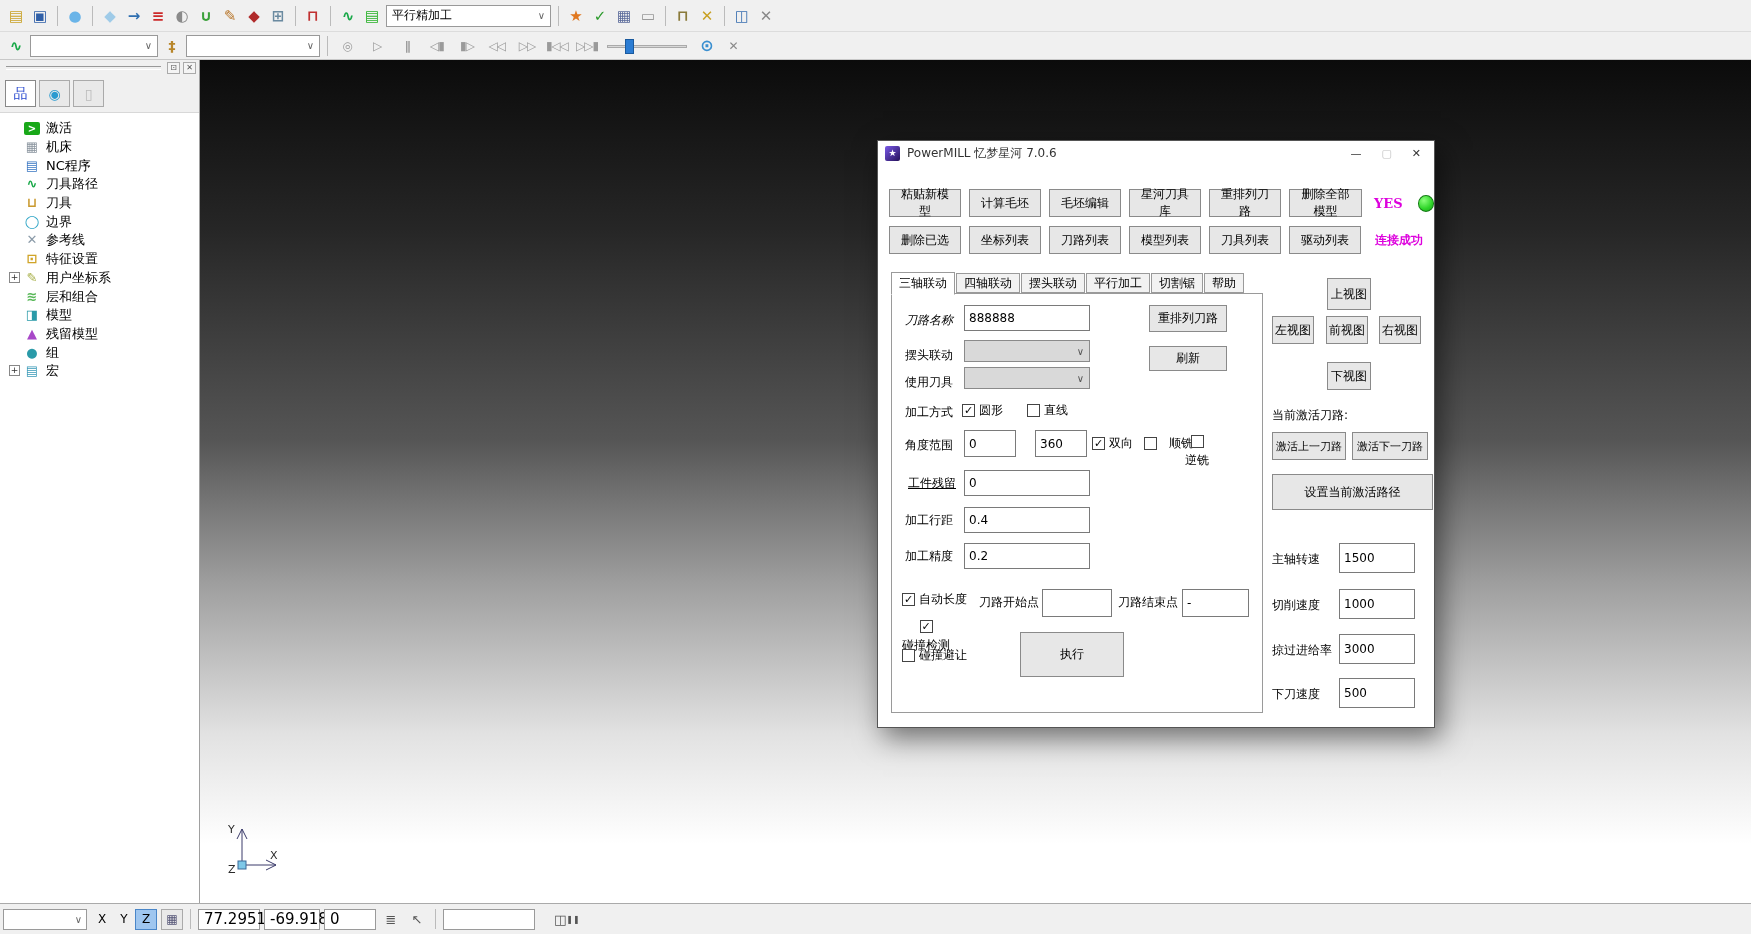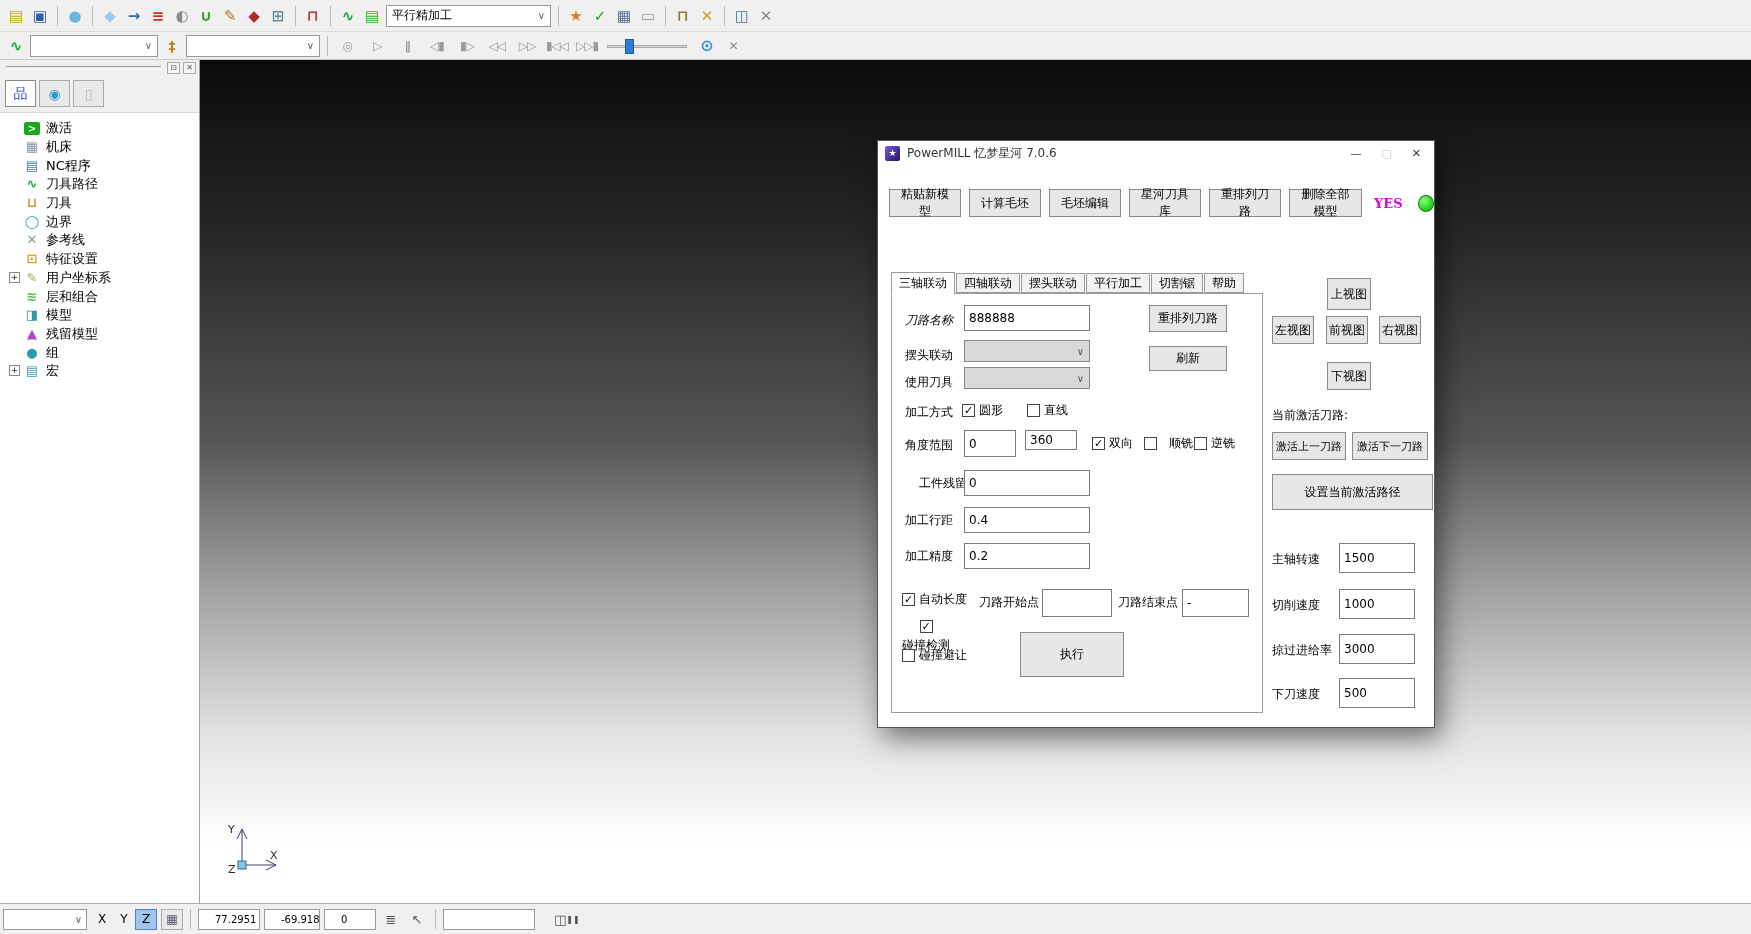--- a/index.html
+++ b/index.html
@@ -44,21 +44,21 @@
   .tree-row.chip .tree-glyph { background:#18a818; color:#fff !important; border-radius:2px; font-size:10px; height:13px; line-height:13px; }
 
   #viewport { flex:1; position:relative;
     background:linear-gradient(180deg,#0b0b0b 0%,#262626 20%,#555 45%,#9e9e9e 62%,#e2e2e2 80%,#fff 93%,#fff 100%); }
   #axis-triad { position:absolute; left:26px; bottom:22px; }
 
   
   #statusbar { height:31px; background:#f0f0f0; border-top:1px solid #aaa; display:flex; align-items:center;
                gap:4px; padding:0 3px; }
   .sb-field { background:#fff; border:1px solid #9a9a9a; height:21px; display:flex; align-items:center;
-              padding:0 16px; font-size:10px; }
+              padding:0 5px; font-size:15px; }
   .sb-combo { width:84px; height:21px; background:#fff; border:1px solid #9a9a9a; display:flex; align-items:center;
               justify-content:flex-end; padding:0 4px; color:#666; font-size:10px; }
   .sb-btn { min-width:22px; height:21px; border:1px solid transparent; display:flex; align-items:center;
             justify-content:center; font-size:12px; }
   .sb-btn.boxed { border-color:#aaa; background:#e9e9e9; }
   .sb-btn.active { background:#9fc6ef; border-color:#4a86c8; }
   .sb-sep { width:1px; height:20px; background:#bbb; margin:0 3px; }
   .sb-ico { color:#555; font-size:13px; }
 
   
@@ -314,20 +314,32 @@
     <button class="dbtn">粘贴新模型</button>
         <button class="dbtn">计算毛坯</button>
         <button class="dbtn">毛坯编辑</button>
         <button class="dbtn">星河刀具库</button>
         <button class="dbtn">重排列刀路</button>
         <button class="dbtn">删除全部模型</button>
       </div>
     <span class="magenta yes-txt">YES</span>
     <span class="led"></span>
   </div>
+  <div class="row2">
+    <div style="display:flex;gap:8px;">
+
+    <button class="dbtn">删除已选</button>
+        <button class="dbtn">坐标列表</button>
+        <button class="dbtn">刀路列表</button>
+        <button class="dbtn">模型列表</button>
+        <button class="dbtn">刀具列表</button>
+        <button class="dbtn">驱动列表</button>
+      </div>
+    <span class="magenta ok-txt">连接成功</span>
+  </div>
 
   <div class="tabstrip">
 
   <span class="tab active">三轴联动</span>
       <span class="tab">四轴联动</span>
       <span class="tab">摆头联动</span>
       <span class="tab">平行加工</span>
       <span class="tab">切割锯</span>
       <span class="tab">帮助</span>
     </div>
@@ -353,35 +365,35 @@
       <span class="box checked"></span>
       <span>圆形</span>
     </span>
     <span class="cb" style="left:135px;top:108px;">
       <span class="box"></span>
       <span>直线</span>
     </span>
 
     <span class="plabel" style="left:13px;top:143px;">角度范围</span>
     <input class="inp" style="left: 72px; top: 136px; width: 52px; height: 27px;" value="0">
-    <input class="inp" style="left: 133px; top: 136px; width: 52px; height: 20px;" value="360">
+    <input class="inp" style="left: 143px; top: 136px; width: 52px; height: 27px;" value="360">
     <span class="cb" style="left:200px;top:141px;">
       <span class="box checked"></span>
       <span>双向</span>
     </span>
     <span class="cb" style="left:252px;top:141px;gap:12px;">
       <span class="box"></span>
       <span>顺铣</span>
     </span>
-    <span class="cb" style="left:302px;top:141px;">
+    <span class="cb" style="left:293px;top:141px;flex-direction:column;">
       <span class="box"></span>
       <span>逆铣</span>
     </span>
 
-    <span class="plabel" style="left:27px;top:181px;">工件残留</span>
+    <span class="plabel" style="left:16px;top:181px;text-decoration:underline;">工件残留</span>
     <input class="inp" style="left: 72px; top: 176px;" value="0">
 
     <span class="plabel" style="left:13px;top:218px;">加工行距</span>
     <input class="inp" style="left: 72px; top: 213px;" value="0.4">
 
     <span class="plabel" style="left:13px;top:254px;">加工精度</span>
     <input class="inp" style="left: 72px; top: 249px;" value="0.2">
 
     <span class="cb" style="left:10px;top:297px;">
       <span class="box checked"></span>

